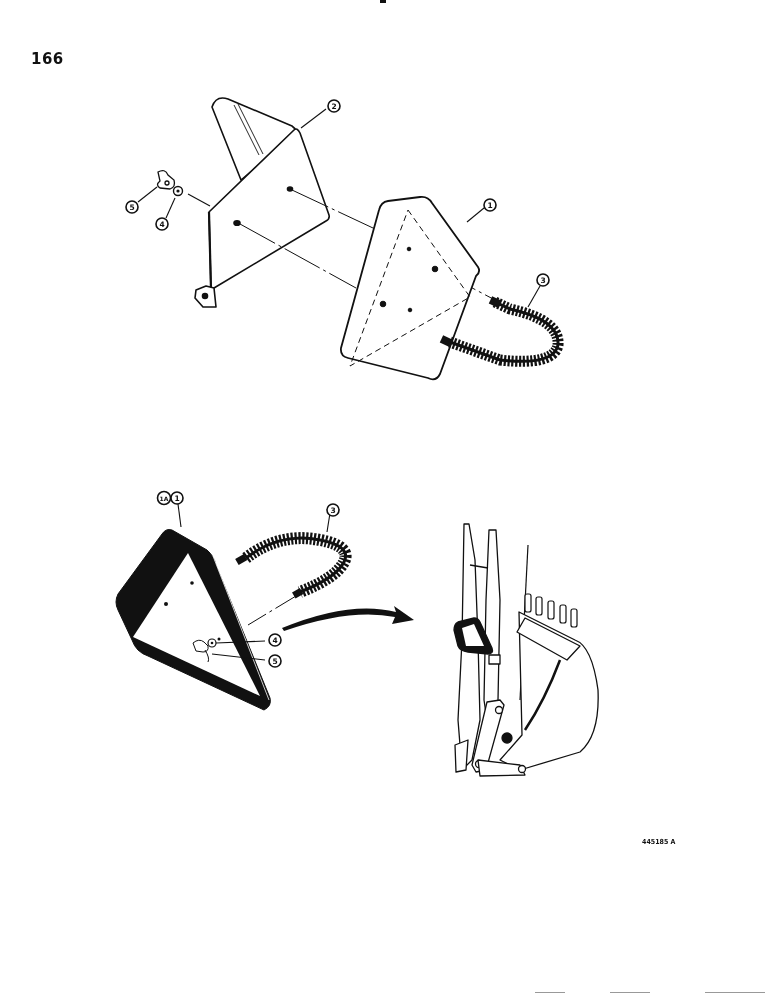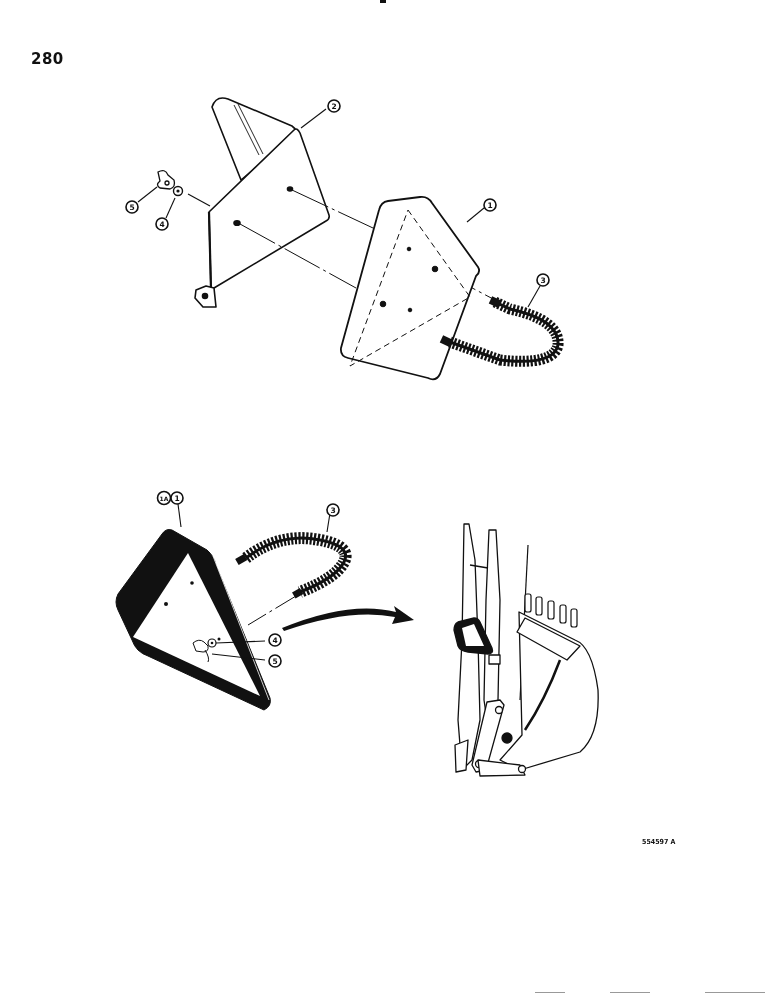--- a/index.html
+++ b/index.html
@@ -9,21 +9,21 @@
   svg.art{position:absolute;left:0;top:0;}
   .callout circle{fill:#fff;stroke:#111;stroke-width:1.6;}
   .callout text{font-family:"DejaVu Sans",sans-serif;font-size:7.5px;font-weight:bold;text-anchor:middle;dominant-baseline:central;fill:#111;}
   .tick{position:absolute;left:380px;top:0;width:6px;height:3px;background:#111;}
   .scan-noise{position:absolute;top:992px;height:1px;background:#999;}
 </style>
 </head>
 <body>
 
 <div class="tick"></div>
-<div class="page-number">280</div>
+<div class="page-number">166</div>
 
 <svg class="art" width="772" height="1000" viewBox="0 0 772 1000">
 
   <g fill="none" stroke="#111" stroke-width="1.6" stroke-linejoin="round">
 
     <path d="M212 107 Q216 95 228 99 L292 126 Q298 130 294 136 L241 180 Z" fill="#fff"></path>
     <line x1="234" y1="105" x2="259" y2="155" stroke-width="0.9"></line>
     <line x1="238" y1="104" x2="263" y2="154" stroke-width="0.9"></line>
 
     <path d="M209 212 L294 130 Q297 127 300 133 L329 215 Q330 219 326 221 L214 288 L211 290 Z" fill="#fff"></path>
@@ -178,17 +178,17 @@
     <path d="M478 760 L520 765 L525 775 L480 776 Z"></path>
     <circle cx="522" cy="769" r="3.5"></circle>
     <path d="M455 745 L468 740 L466 770 L456 772 Z"></path>
 
     <path d="M458 622 L474 618 Q478 618 480 622 L492 648 Q494 654 488 654 L468 652 Q460 651 458 646 L454 630 Q454 624 458 622 Z" fill="#111"></path>
     <path d="M462 628 L474 624 L484 646 L466 646 Z" fill="#fff" stroke="none"></path>
     <path d="M489 655 L500 655 L500 664 L489 664 Z"></path>
   </g>
 </svg>
 
-<div class="fig-code">554597 A</div>
+<div class="fig-code">445185 A</div>
 
 <div class="scan-noise" style="left:535px;width:30px"></div>
 <div class="scan-noise" style="left:610px;width:40px"></div>
 <div class="scan-noise" style="left:705px;width:60px"></div>
 
 </body></html>

